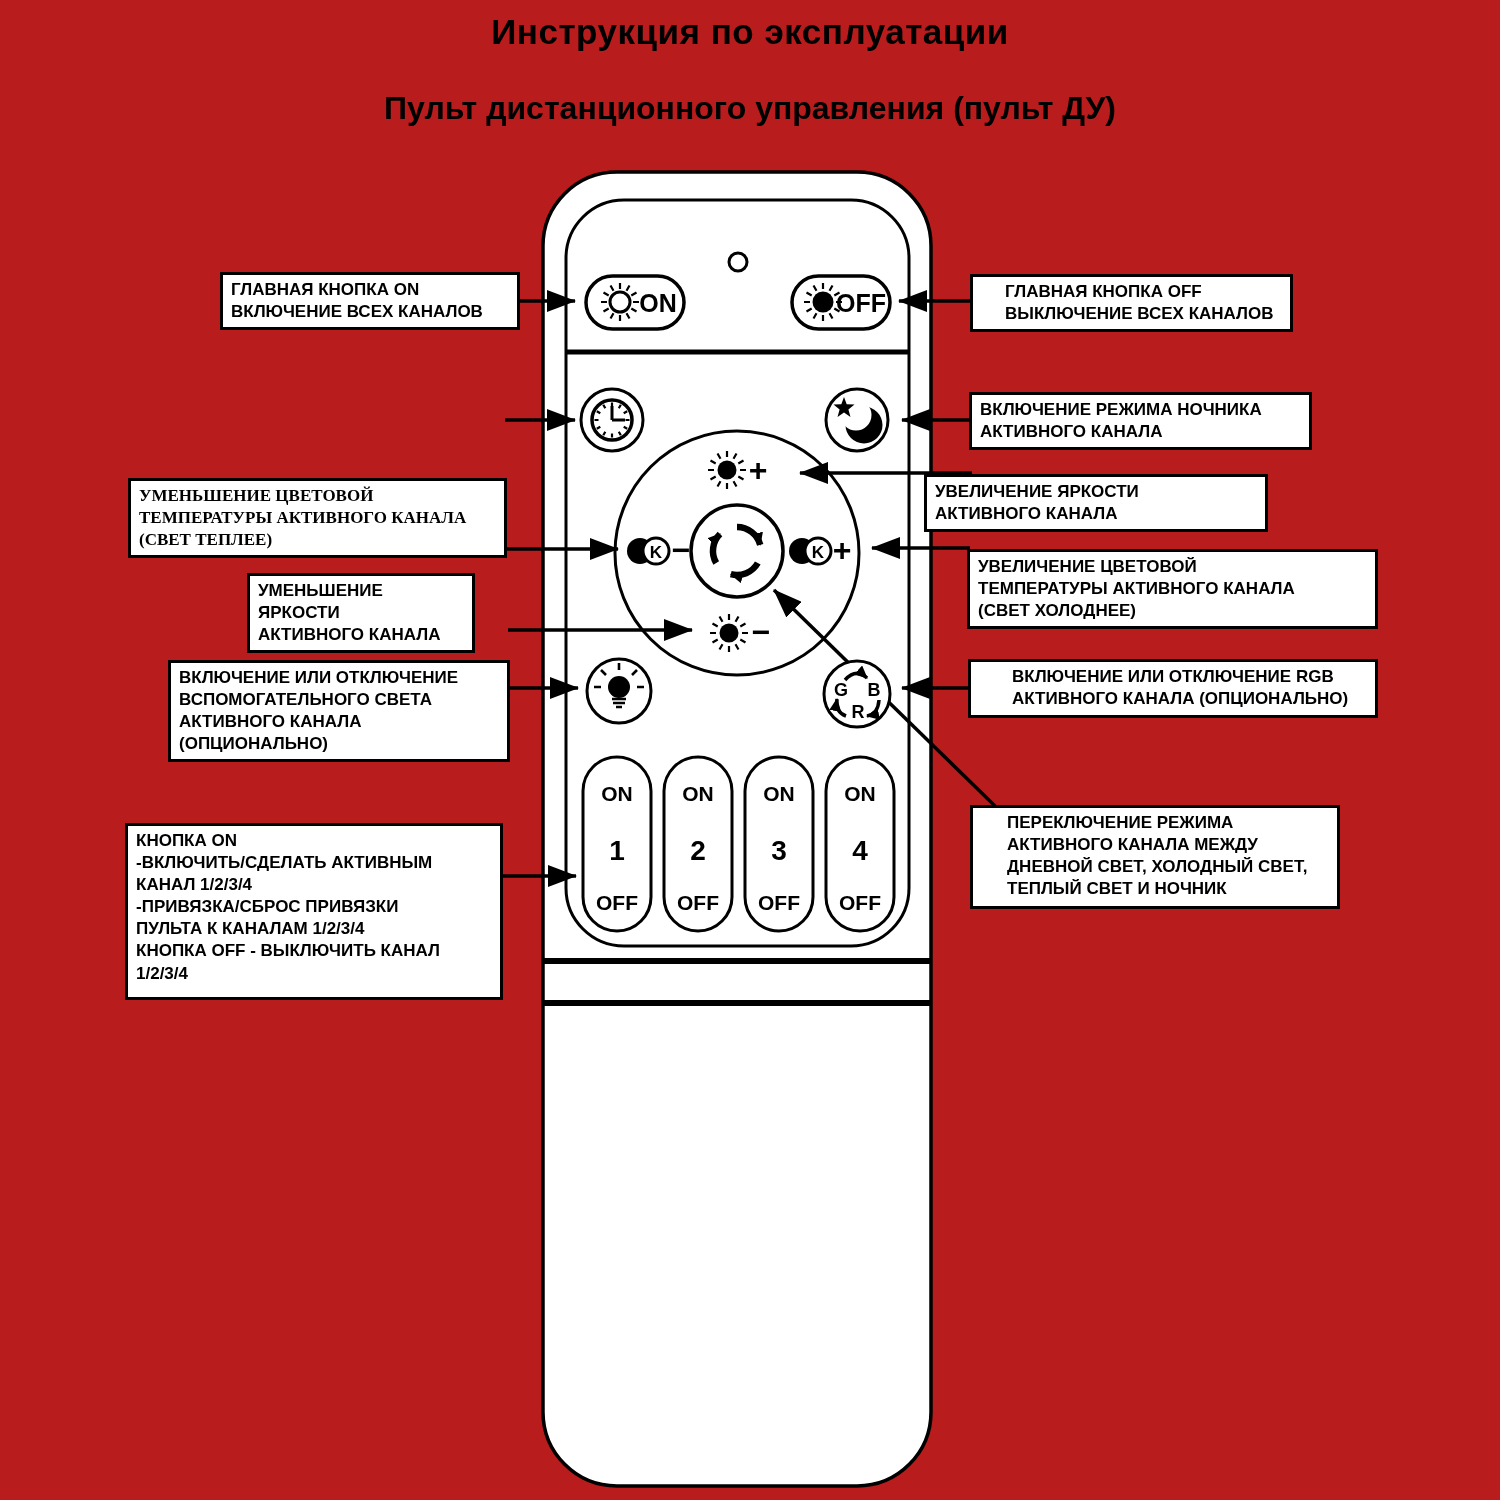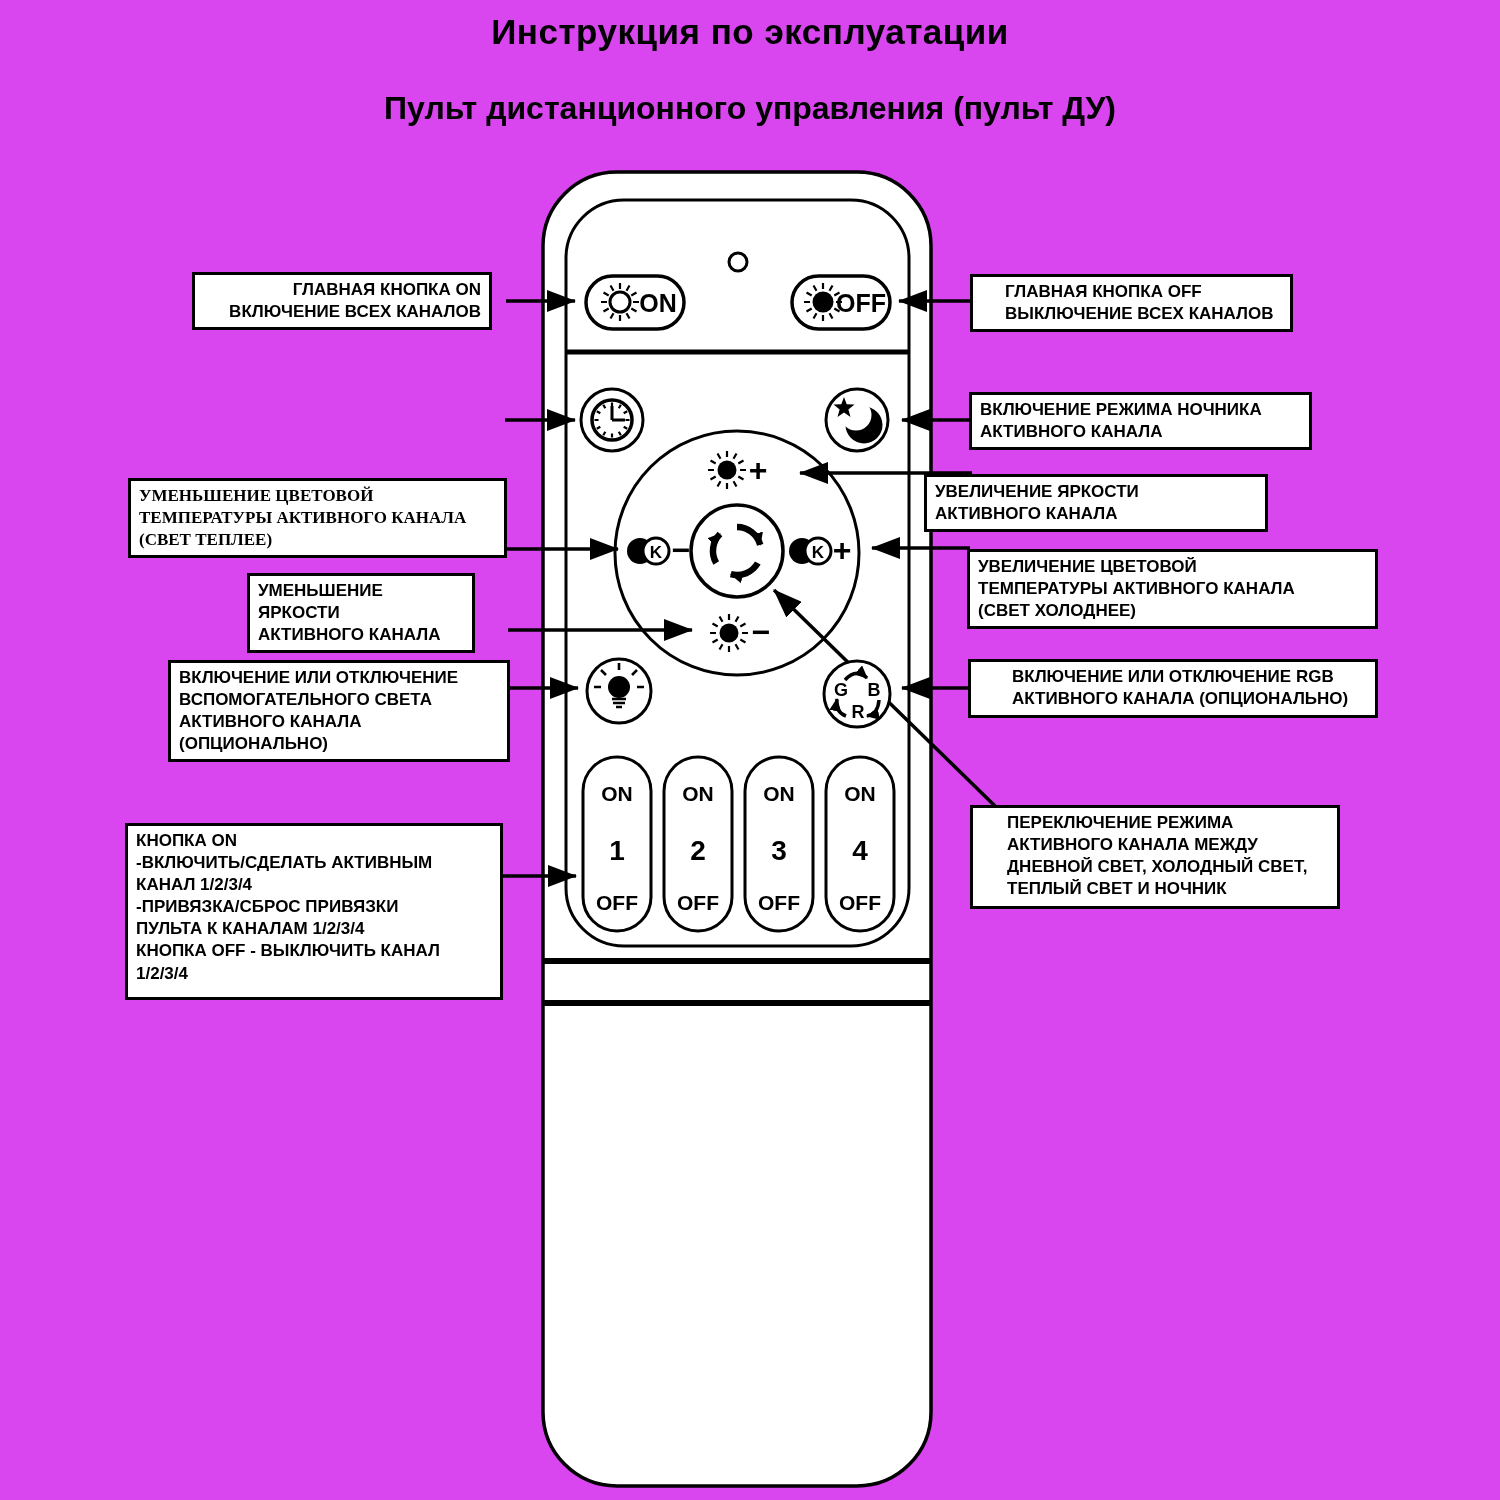--- a/index.html
+++ b/index.html
@@ -1,17 +1,17 @@
 <!DOCTYPE html>
 <html><head>
 <meta charset="utf-8">
 <style>
   html,body{margin:0;padding:0;background:#fff;}
   body{width:1500px;height:1500px;font-family:"Liberation Sans",sans-serif;color:#000;}
-  .stage{position:relative;width:1500px;height:1500px;background:#d946ef;overflow:hidden;}
+  .stage{position:relative;width:1500px;height:1500px;background:#b91c1c;overflow:hidden;}
   .doc-title{position:absolute;left:0;top:12px;width:100%;text-align:center;font-size:35px;font-weight:bold;letter-spacing:0.5px;}
   .doc-subtitle{position:absolute;left:0;top:90px;width:100%;text-align:center;font-size:32px;font-weight:bold;}
   .callout{position:absolute;box-sizing:border-box;border:3px solid #000;background:#fff;
            padding:4px 8px;font-size:17px;font-weight:bold;line-height:1.3;white-space:pre-line;z-index:3;}
   svg.diagram{position:absolute;left:0;top:0;z-index:1;}
   svg text{font-family:"Liberation Sans",sans-serif;font-weight:bold;fill:#000;}
 </style>
 </head>
 <body>
 
@@ -182,21 +182,21 @@
         <text x="858" y="718" font-size="18" text-anchor="middle">R</text>
         <g fill="none" stroke="#000" stroke-width="3.5">
           <path d="M845,680 Q856,668 867,678" marker-end="url(#arrow-s)"></path>
           <path d="M879,700 Q878,714 867,716" marker-end="url(#arrow-s)"></path>
           <path d="M846,716 Q835,712 837,699" marker-end="url(#arrow-s)"></path>
         </g>
       </g>
     </g>
   </svg>
 
-  <div class="callout" style="left:192px;top:272px;width:300px;min-height:58px;text-align:right;">ГЛАВНАЯ КНОПКА ON
+  <div class="callout" style="left:220px;top:272px;width:300px;min-height:58px;">ГЛАВНАЯ КНОПКА ON
 ВКЛЮЧЕНИЕ ВСЕХ КАНАЛОВ</div>
   <div class="callout" style="left:128px;top:478px;width:379px;min-height:78px;font-family:Liberation Serif, serif;">УМЕНЬШЕНИЕ ЦВЕТОВОЙ
 ТЕМПЕРАТУРЫ АКТИВНОГО КАНАЛА
 (СВЕТ ТЕПЛЕЕ)</div>
   <div class="callout" style="left:247px;top:573px;width:228px;min-height:60px;">УМЕНЬШЕНИЕ ЯРКОСТИ
 АКТИВНОГО КАНАЛА</div>
   <div class="callout" style="left:168px;top:660px;width:342px;min-height:100px;">ВКЛЮЧЕНИЕ ИЛИ ОТКЛЮЧЕНИЕ
 ВСПОМОГАТЕЛЬНОГО СВЕТА
 АКТИВНОГО КАНАЛА
 (ОПЦИОНАЛЬНО)</div>

